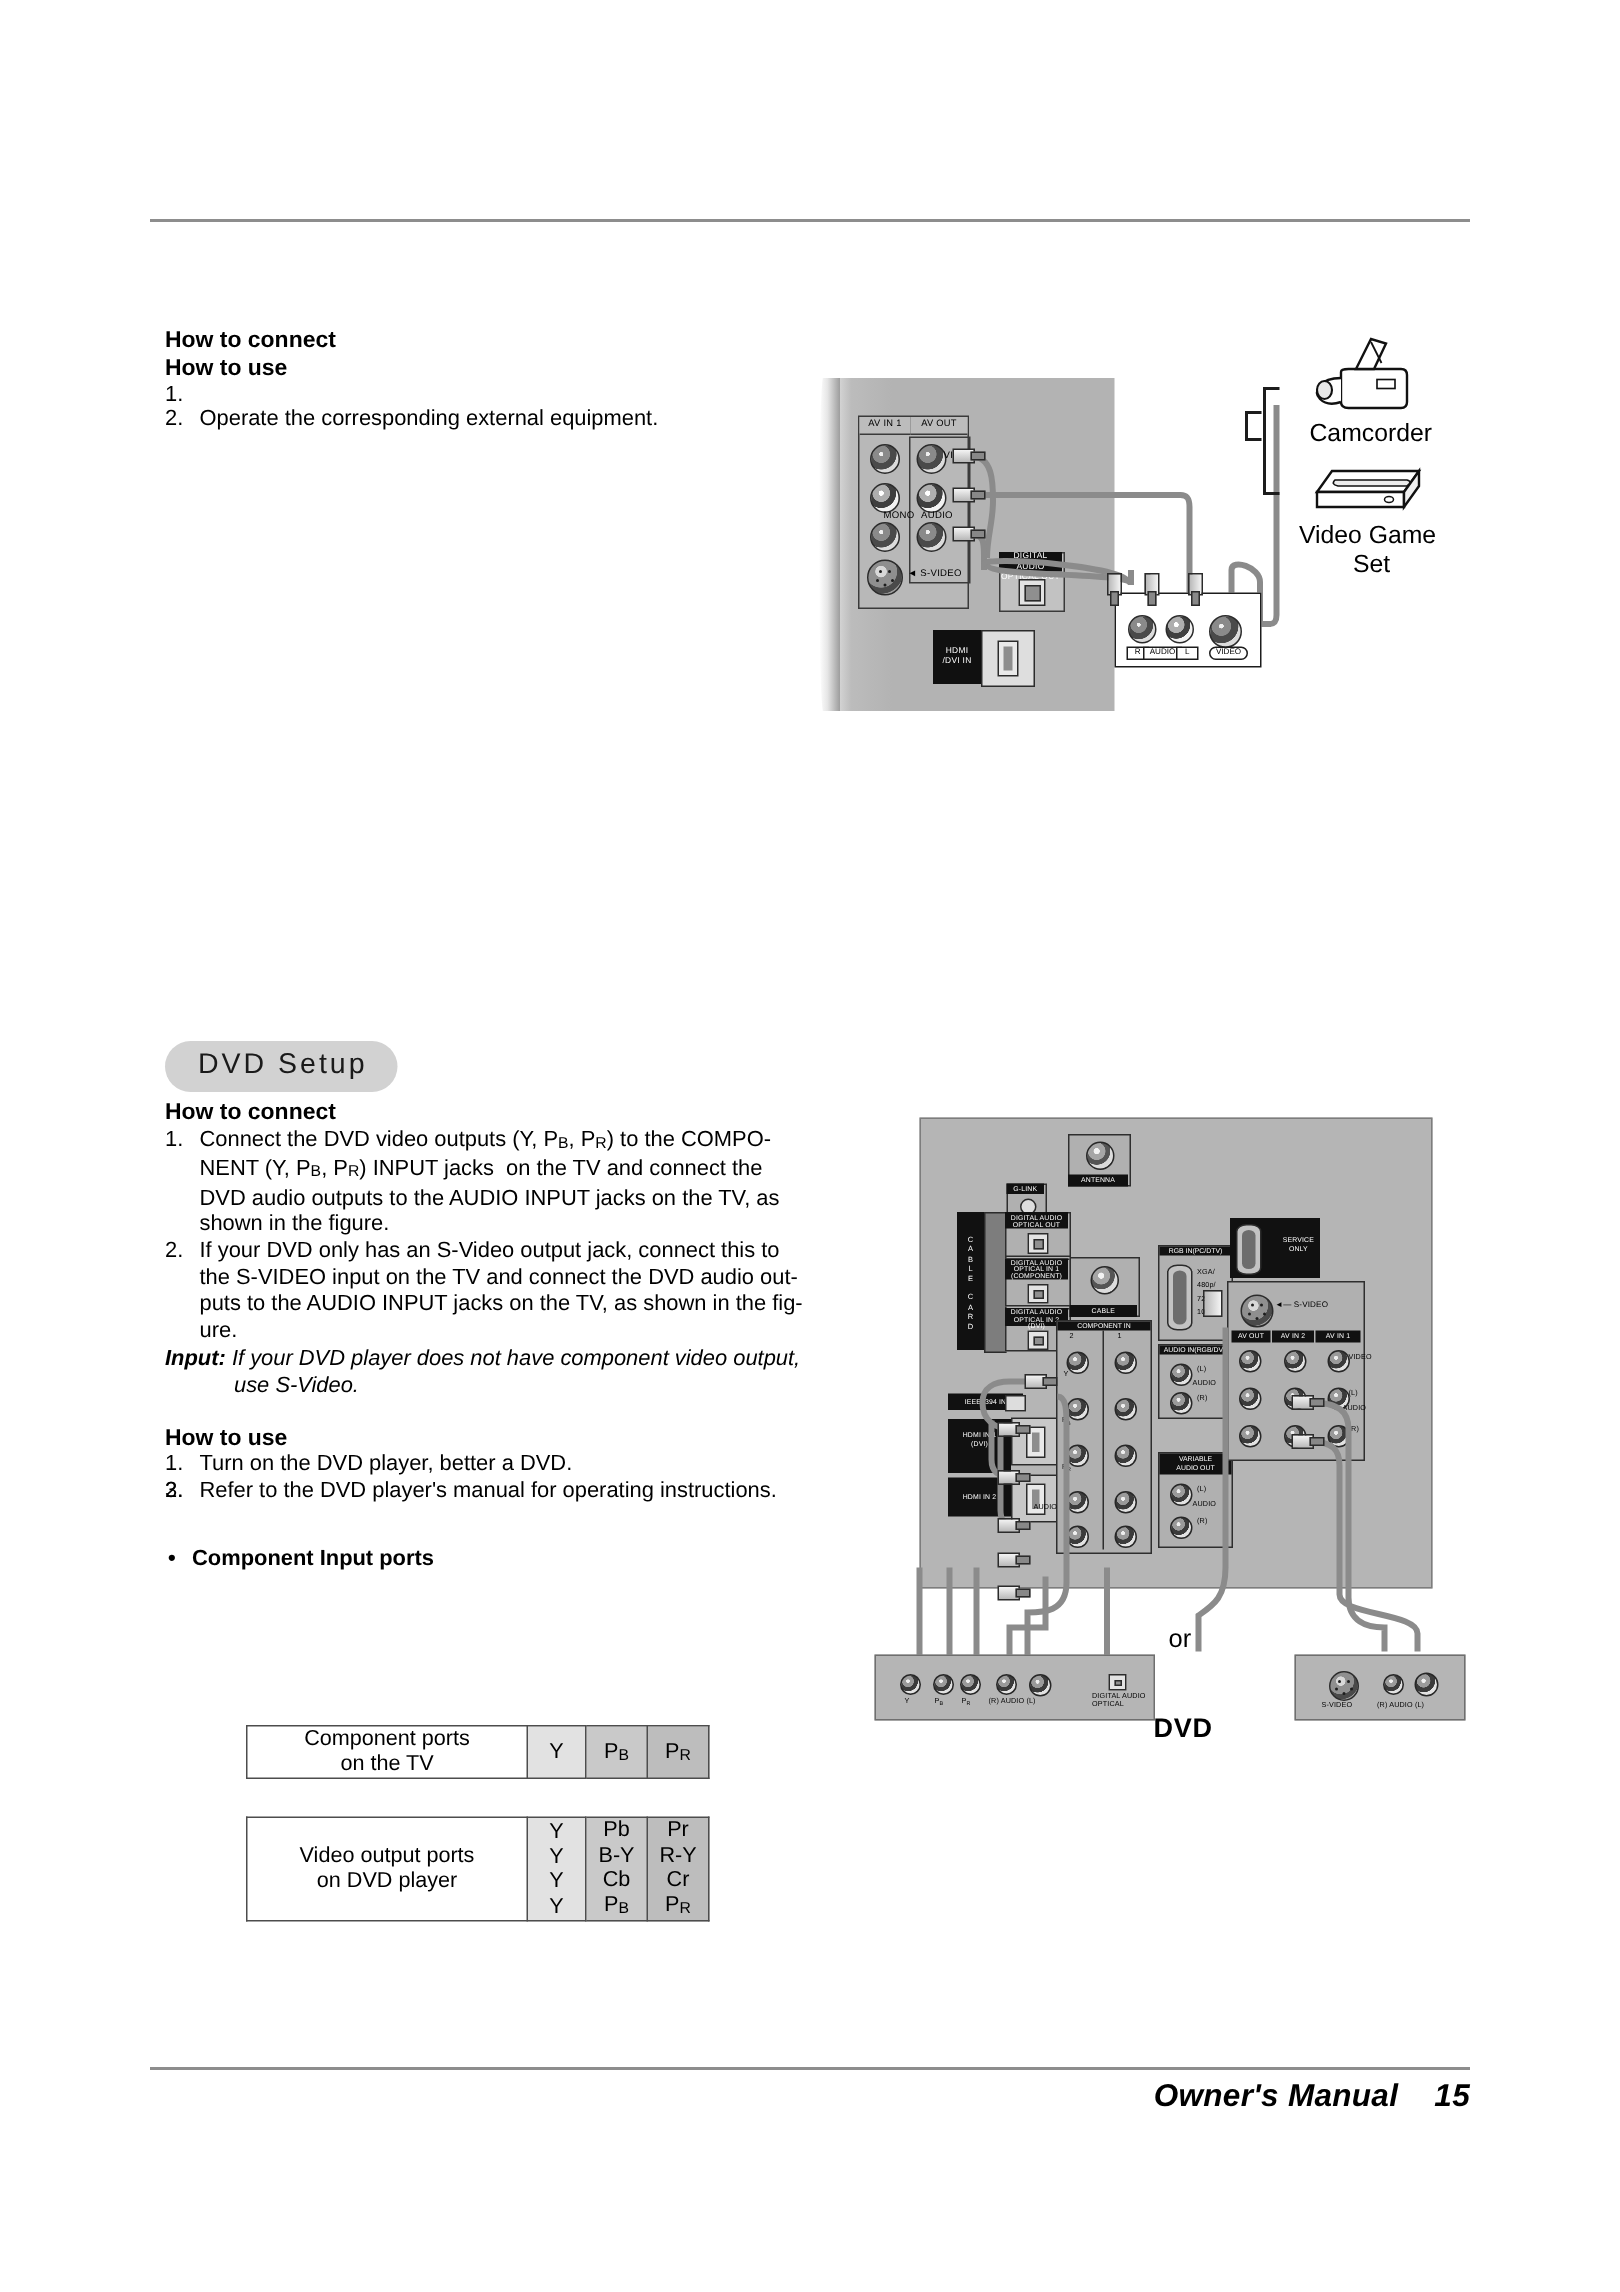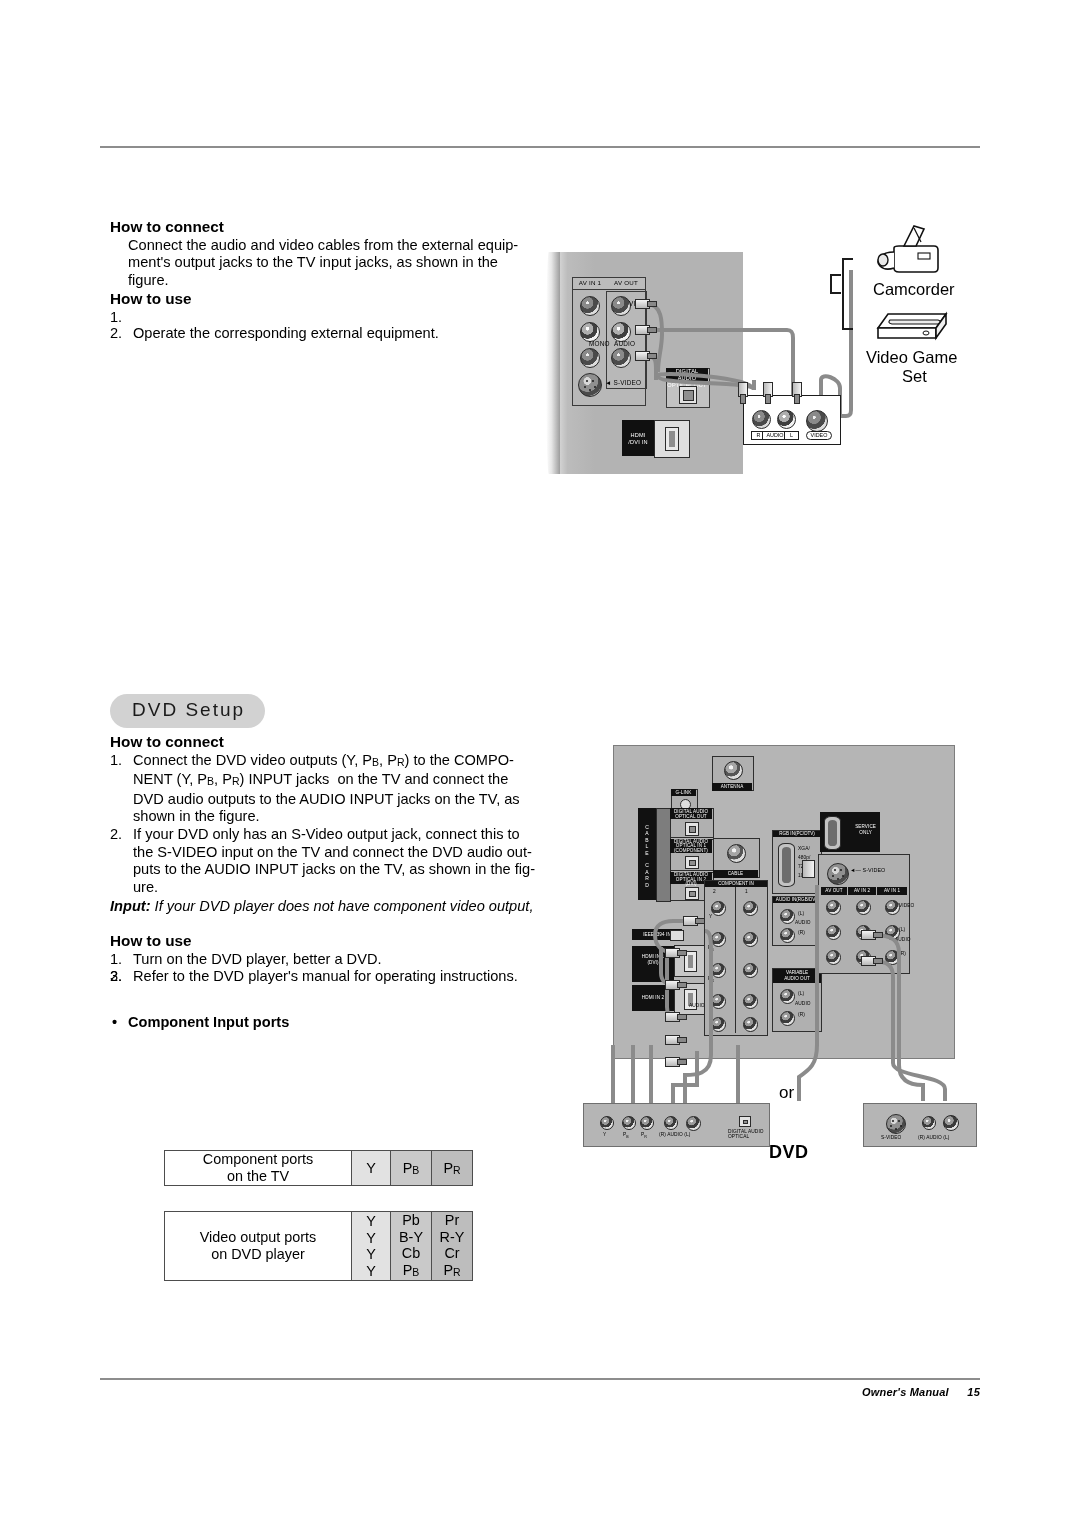--- a/index.html
+++ b/index.html
@@ -3,21 +3,21 @@
 <meta charset="utf-8">
 <style>
   html,body{margin:0;padding:0;background:#fff;}
   body{width:1080px;height:1528px;position:relative;font-family:"Liberation Sans",sans-serif;color:#000;}
   .page{position:absolute;inset:0;width:1080px;height:1528px;overflow:hidden;}
 
   .rule{position:absolute;left:100px;width:880px;height:2px;background:#8d8d8d;}
   .rule.top{top:146px;}
   .rule.bottom{top:1378px;}
 
-  .footer{position:absolute;right:100px;top:1386px;font-size:11px;font-style:italic;font-weight:bold;letter-spacing:.2px;}
+  .footer{position:absolute;right:100px;top:1386px;font-size:21px;font-style:italic;font-weight:bold;letter-spacing:.2px;}
   .footer .pg{font-style:italic;}
 
   
   .pill{position:absolute;background:#d2d2d2;border-radius:18px;padding:5px 20px 7px 22px;
         font-size:19px;letter-spacing:2.0px;color:#1a1a1a;white-space:nowrap;}
   #pill-av{left:110px;top:180px;}
   #pill-dvd{left:110px;top:694px;}
 
   
   .col{position:absolute;left:110px;width:430px;font-size:14.6px;line-height:17.6px;}
@@ -109,21 +109,20 @@
 
   <div class="footer">
     <span>Owner's Manual</span>
     <span style="display:inline-block;width:12px"></span>
     <span class="pg">15</span>
   </div>
 
 
   <div class="col" style="top:218px;">
     <div class="h3">How to connect</div>
-    <div class="para">Connect the audio and video cables from the external equip-ment's output jacks to the TV input jacks, as shown in the figure.</div>
     <div class="h3" style="margin-top:1px;">How to use</div>
     <ul class="olist">
       <li>
         <span class="num">1.</span>
       </li>
       <li class="blank"></li>
       <li>
         <span class="num">2.</span>
         <span>Operate the corresponding external equipment.</span>
       </li>
@@ -257,20 +256,21 @@
         <span>Connect the DVD video outputs (Y, P<span class="sub">B</span>, P<span class="sub">R</span>) to the COMPO-NENT (Y, P<span class="sub">B</span>, P<span class="sub">R</span>) INPUT jacks&nbsp; on the TV and connect the DVD audio outputs to the AUDIO INPUT jacks on the TV, as shown in the figure.</span>
       </li>
       <li>
         <span class="num">2.</span>
         <span>If your DVD only has an S-Video output jack, connect this to the S-VIDEO input on the TV and connect the DVD audio out-puts to the AUDIO INPUT jacks on the TV, as shown in the fig-ure.</span>
       </li>
     </ul>
     <div class="note">
       <b>Input:</b>
       <span>If your DVD player does not have component video output,</span>
+      <span class="ind">use S-Video.</span>
     </div>
 
     <div class="h3" style="margin-top:16px;">How to use</div>
     <ul class="olist">
       <li>
         <span class="num">1.</span>
         <span>Turn on the DVD player, better a DVD.</span>
       </li>
       <li>
         <span class="num">2.</span>

